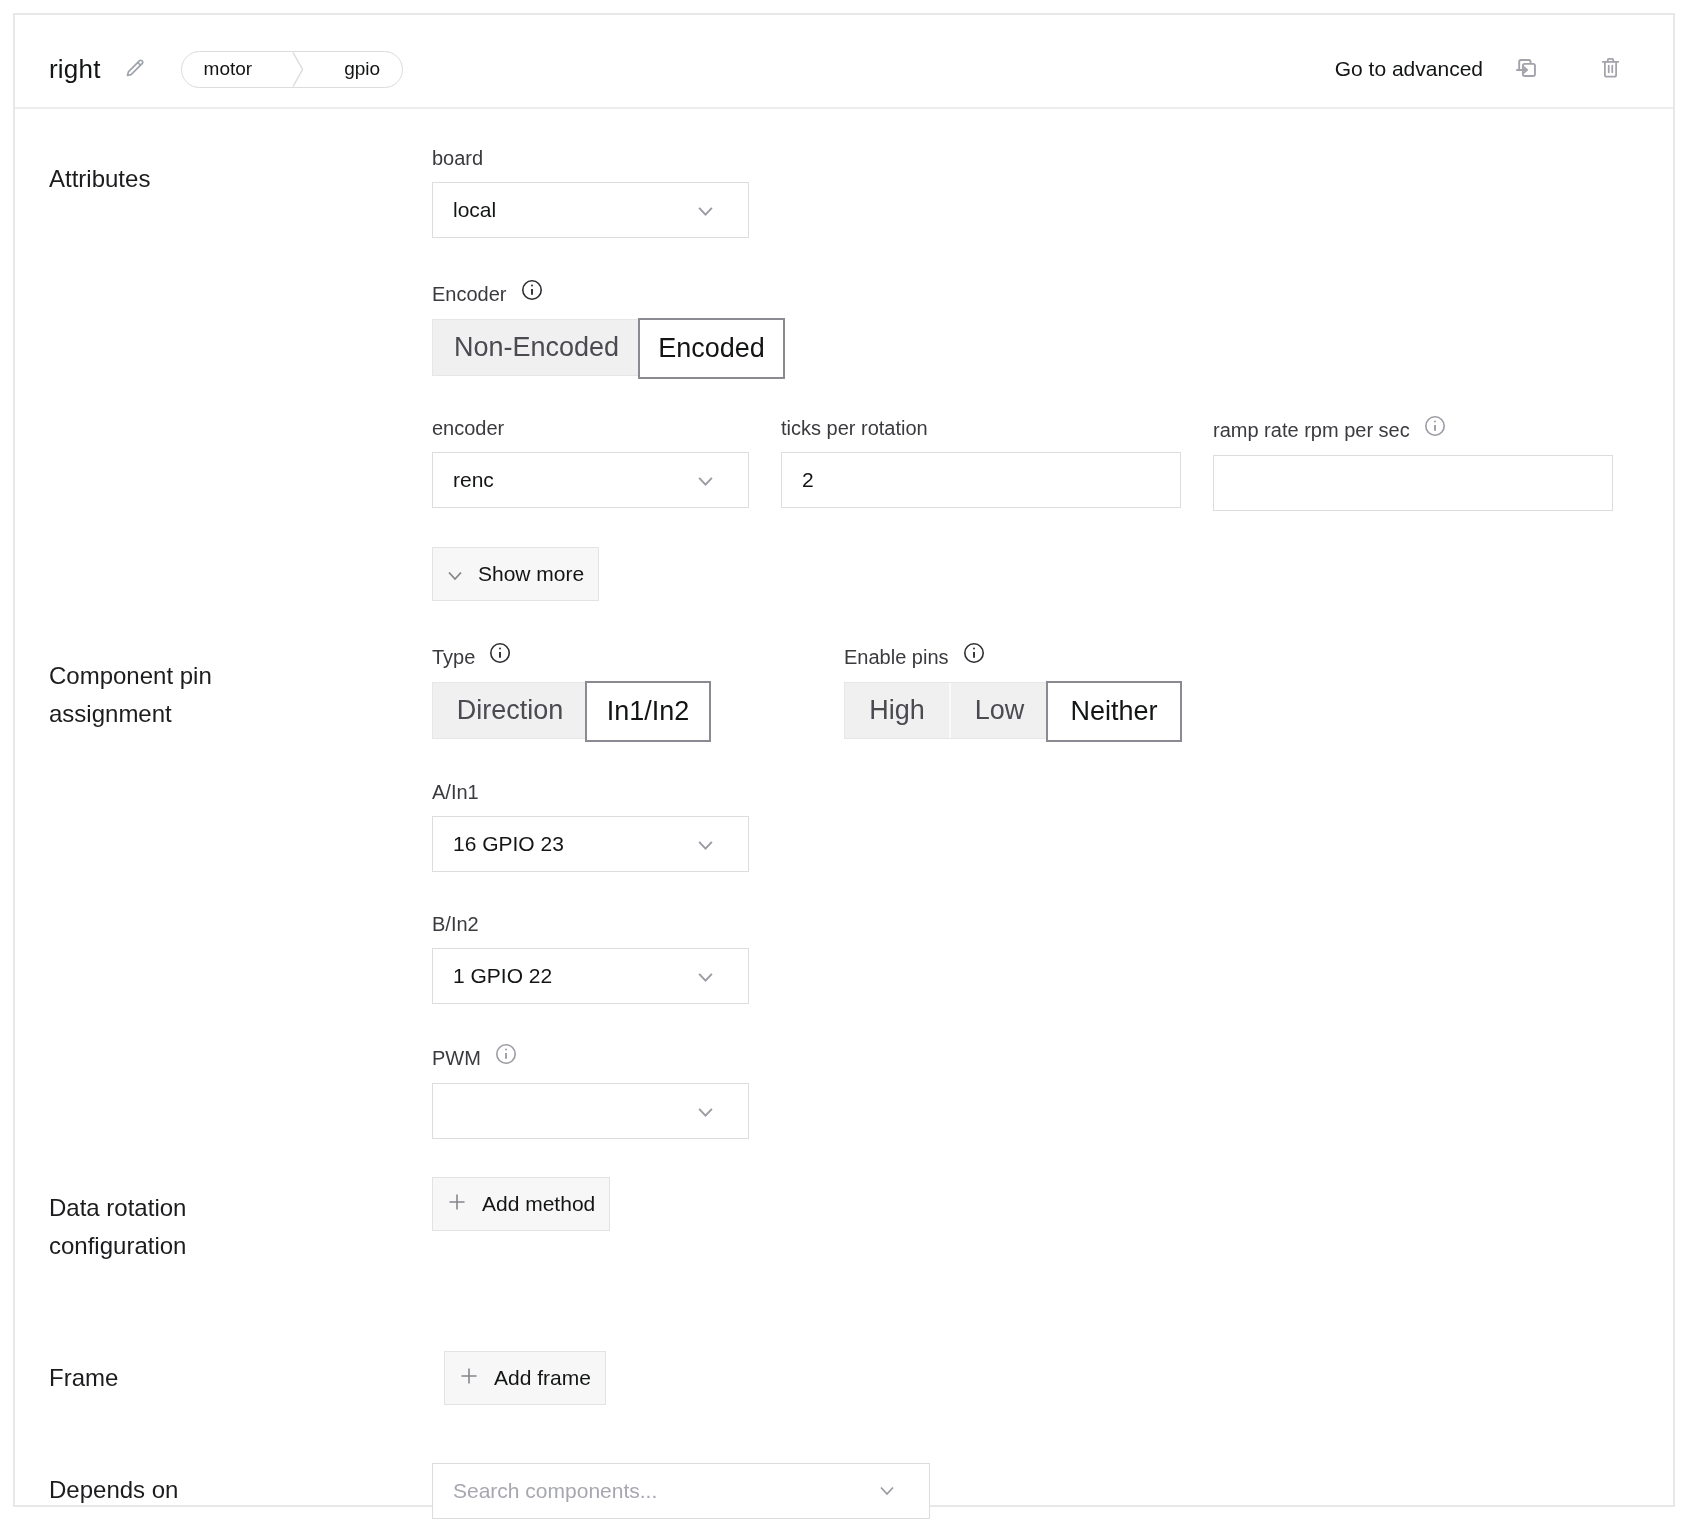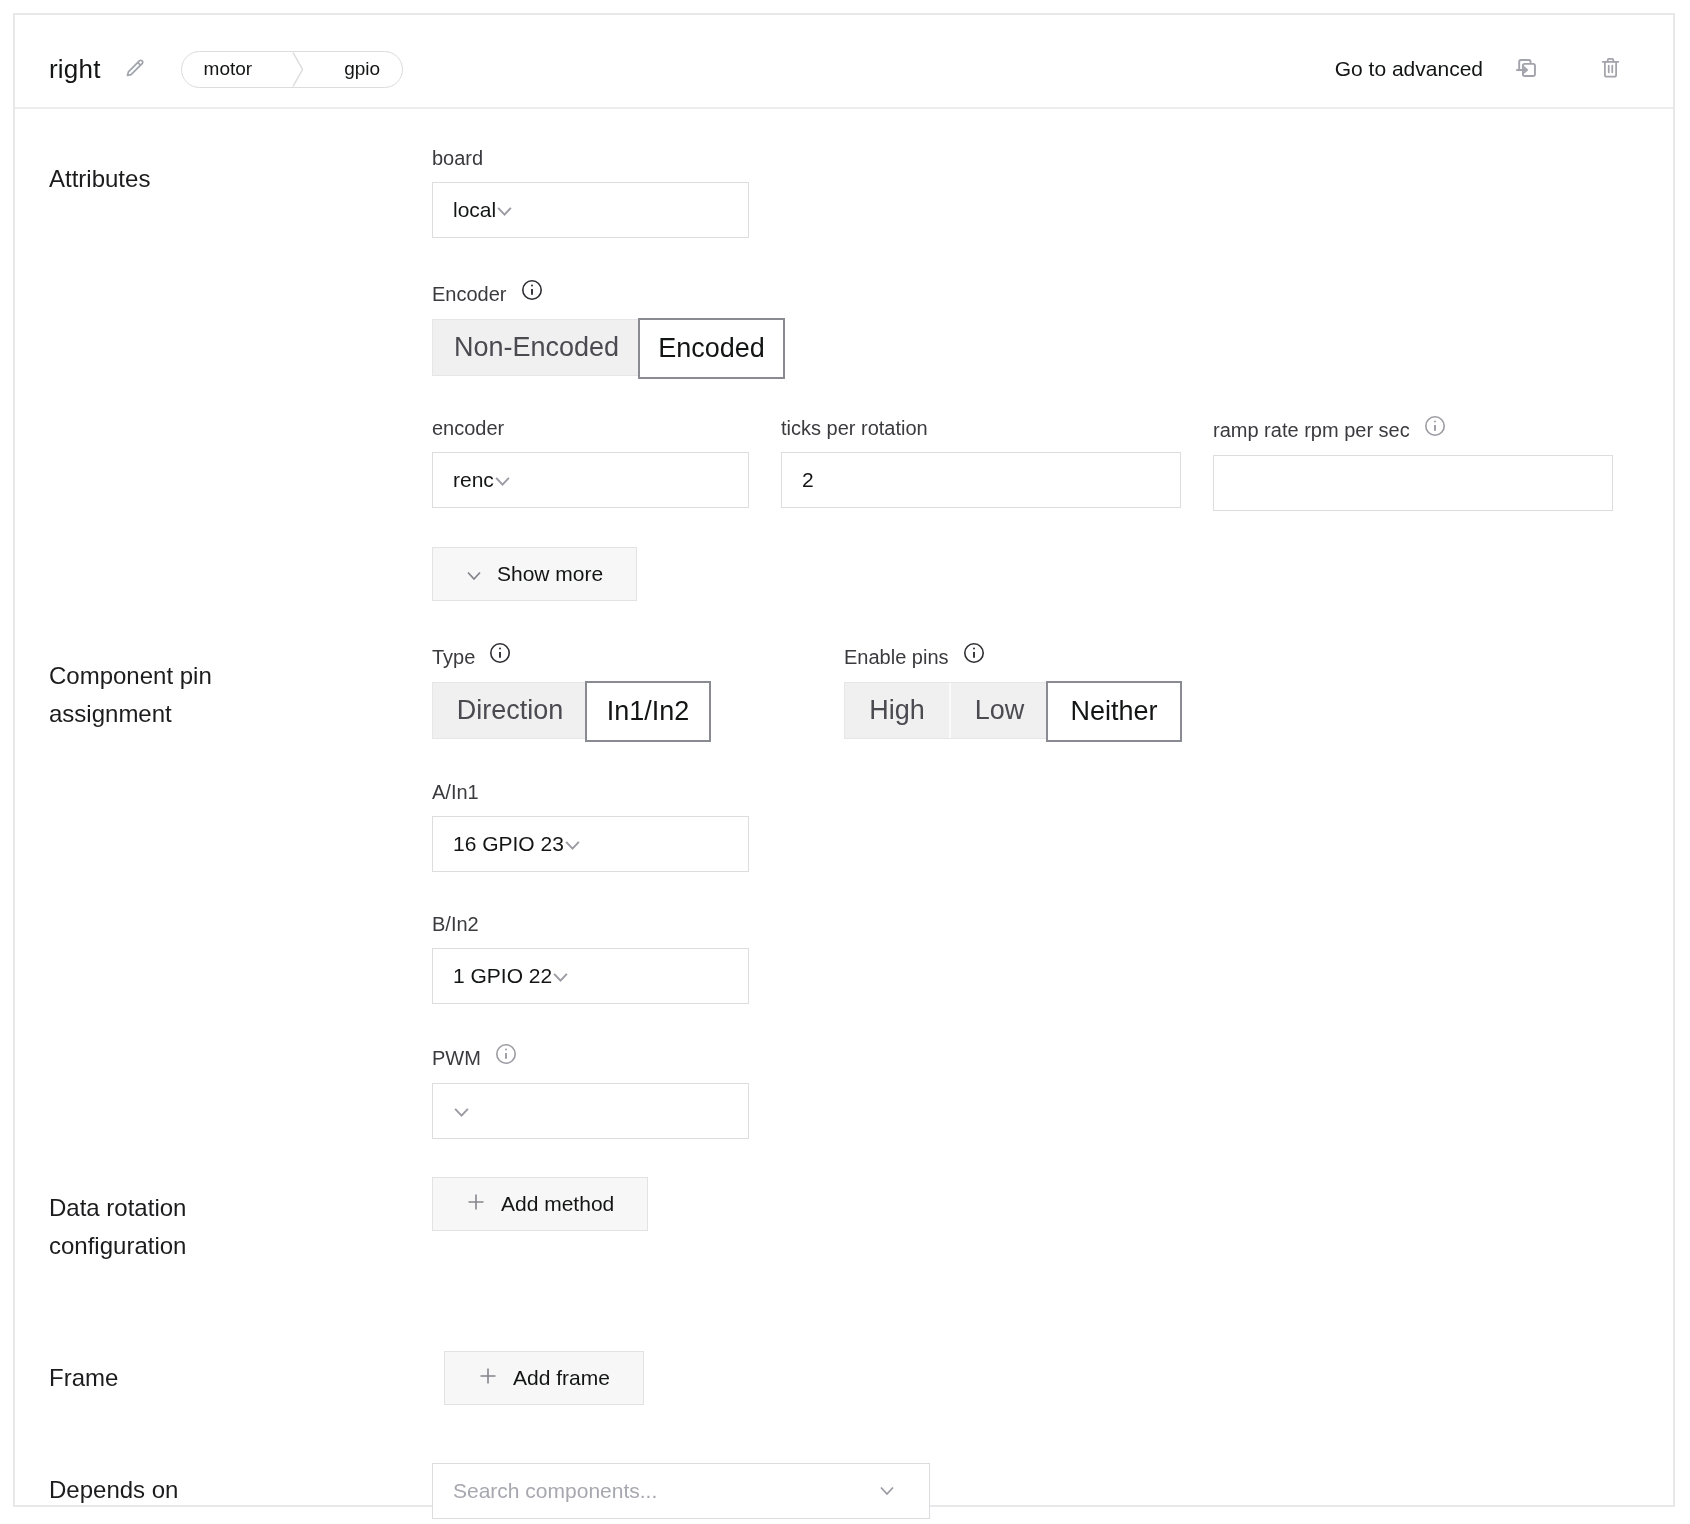--- a/index.html
+++ b/index.html
@@ -47,21 +47,21 @@
   .sec-datacap { margin-top: 38px; }
   .sec-frame { margin-top: 86px; gap: 12px; }
   .sec-depends { margin-top: 58px; padding-bottom: 37px; }
   
   .field-label {
     font-size: 20px; color: #3a3a3f; line-height: 28px;
     margin-bottom: 10px; display: flex; align-items: center; gap: 13px;
   }
   .dropdown {
     height: 56px; width: 317px; border: 1.5px solid #dddde0; background: #fff;
-    display: flex; align-items: center; justify-content: flex-start;
+    display: flex; align-items: center; justify-content: space-between;
     padding: 0 20px; font-size: 21px; color: #131414; cursor: pointer;
   }
   .dropdown .chev { margin-right: 14px; }
   .text-input {
     height: 56px; width: 400px; border: 1.5px solid #dddde0; background: #fff;
     font-size: 21px; color: #131414; padding: 0 20px;
     font-family: "Liberation Sans", sans-serif; outline: none;
   }
   .mb40 { margin-bottom: 40px; } .mb38 { margin-bottom: 38px; }
   .mb36 { margin-bottom: 36px; } .mb39 { margin-bottom: 39px; }
@@ -78,21 +78,21 @@
     height: 61px; font-weight: 400; color: #131414; position: relative; z-index: 1;
   }
   .w207 { width: 207px; } .w147 { width: 147px; }
   .w154 { width: 154px; } .w126 { width: 126px; }
   .w104 { width: 104px; } .w99 { width: 99px; } .w136 { width: 136px; }
   .type-row { display: flex; }
   .enable-group { margin-left: 134px; }
   
   .ghost-btn {
     height: 54px; display: inline-flex; align-items: center; gap: 15px;
-    background: #f7f7f7; border: 1px solid #e3e3e6; padding: 0 33px;
+    background: #f7f7f7; border: 1px solid #e3e3e6; padding: 0 14px;
     font-size: 21px; color: #131414; font-family: inherit; cursor: pointer;
   }
   
   .search-dd {
     height: 56px; width: 498px; border: 1.5px solid #dddde0; background: #fff;
     display: flex; align-items: center; padding: 0 20px; cursor: pointer;
   }
   .search-dd input {
     border: none; outline: none; flex: 1; font-size: 21px;
     font-family: "Liberation Sans", sans-serif; color: #0f766e; background: transparent;

